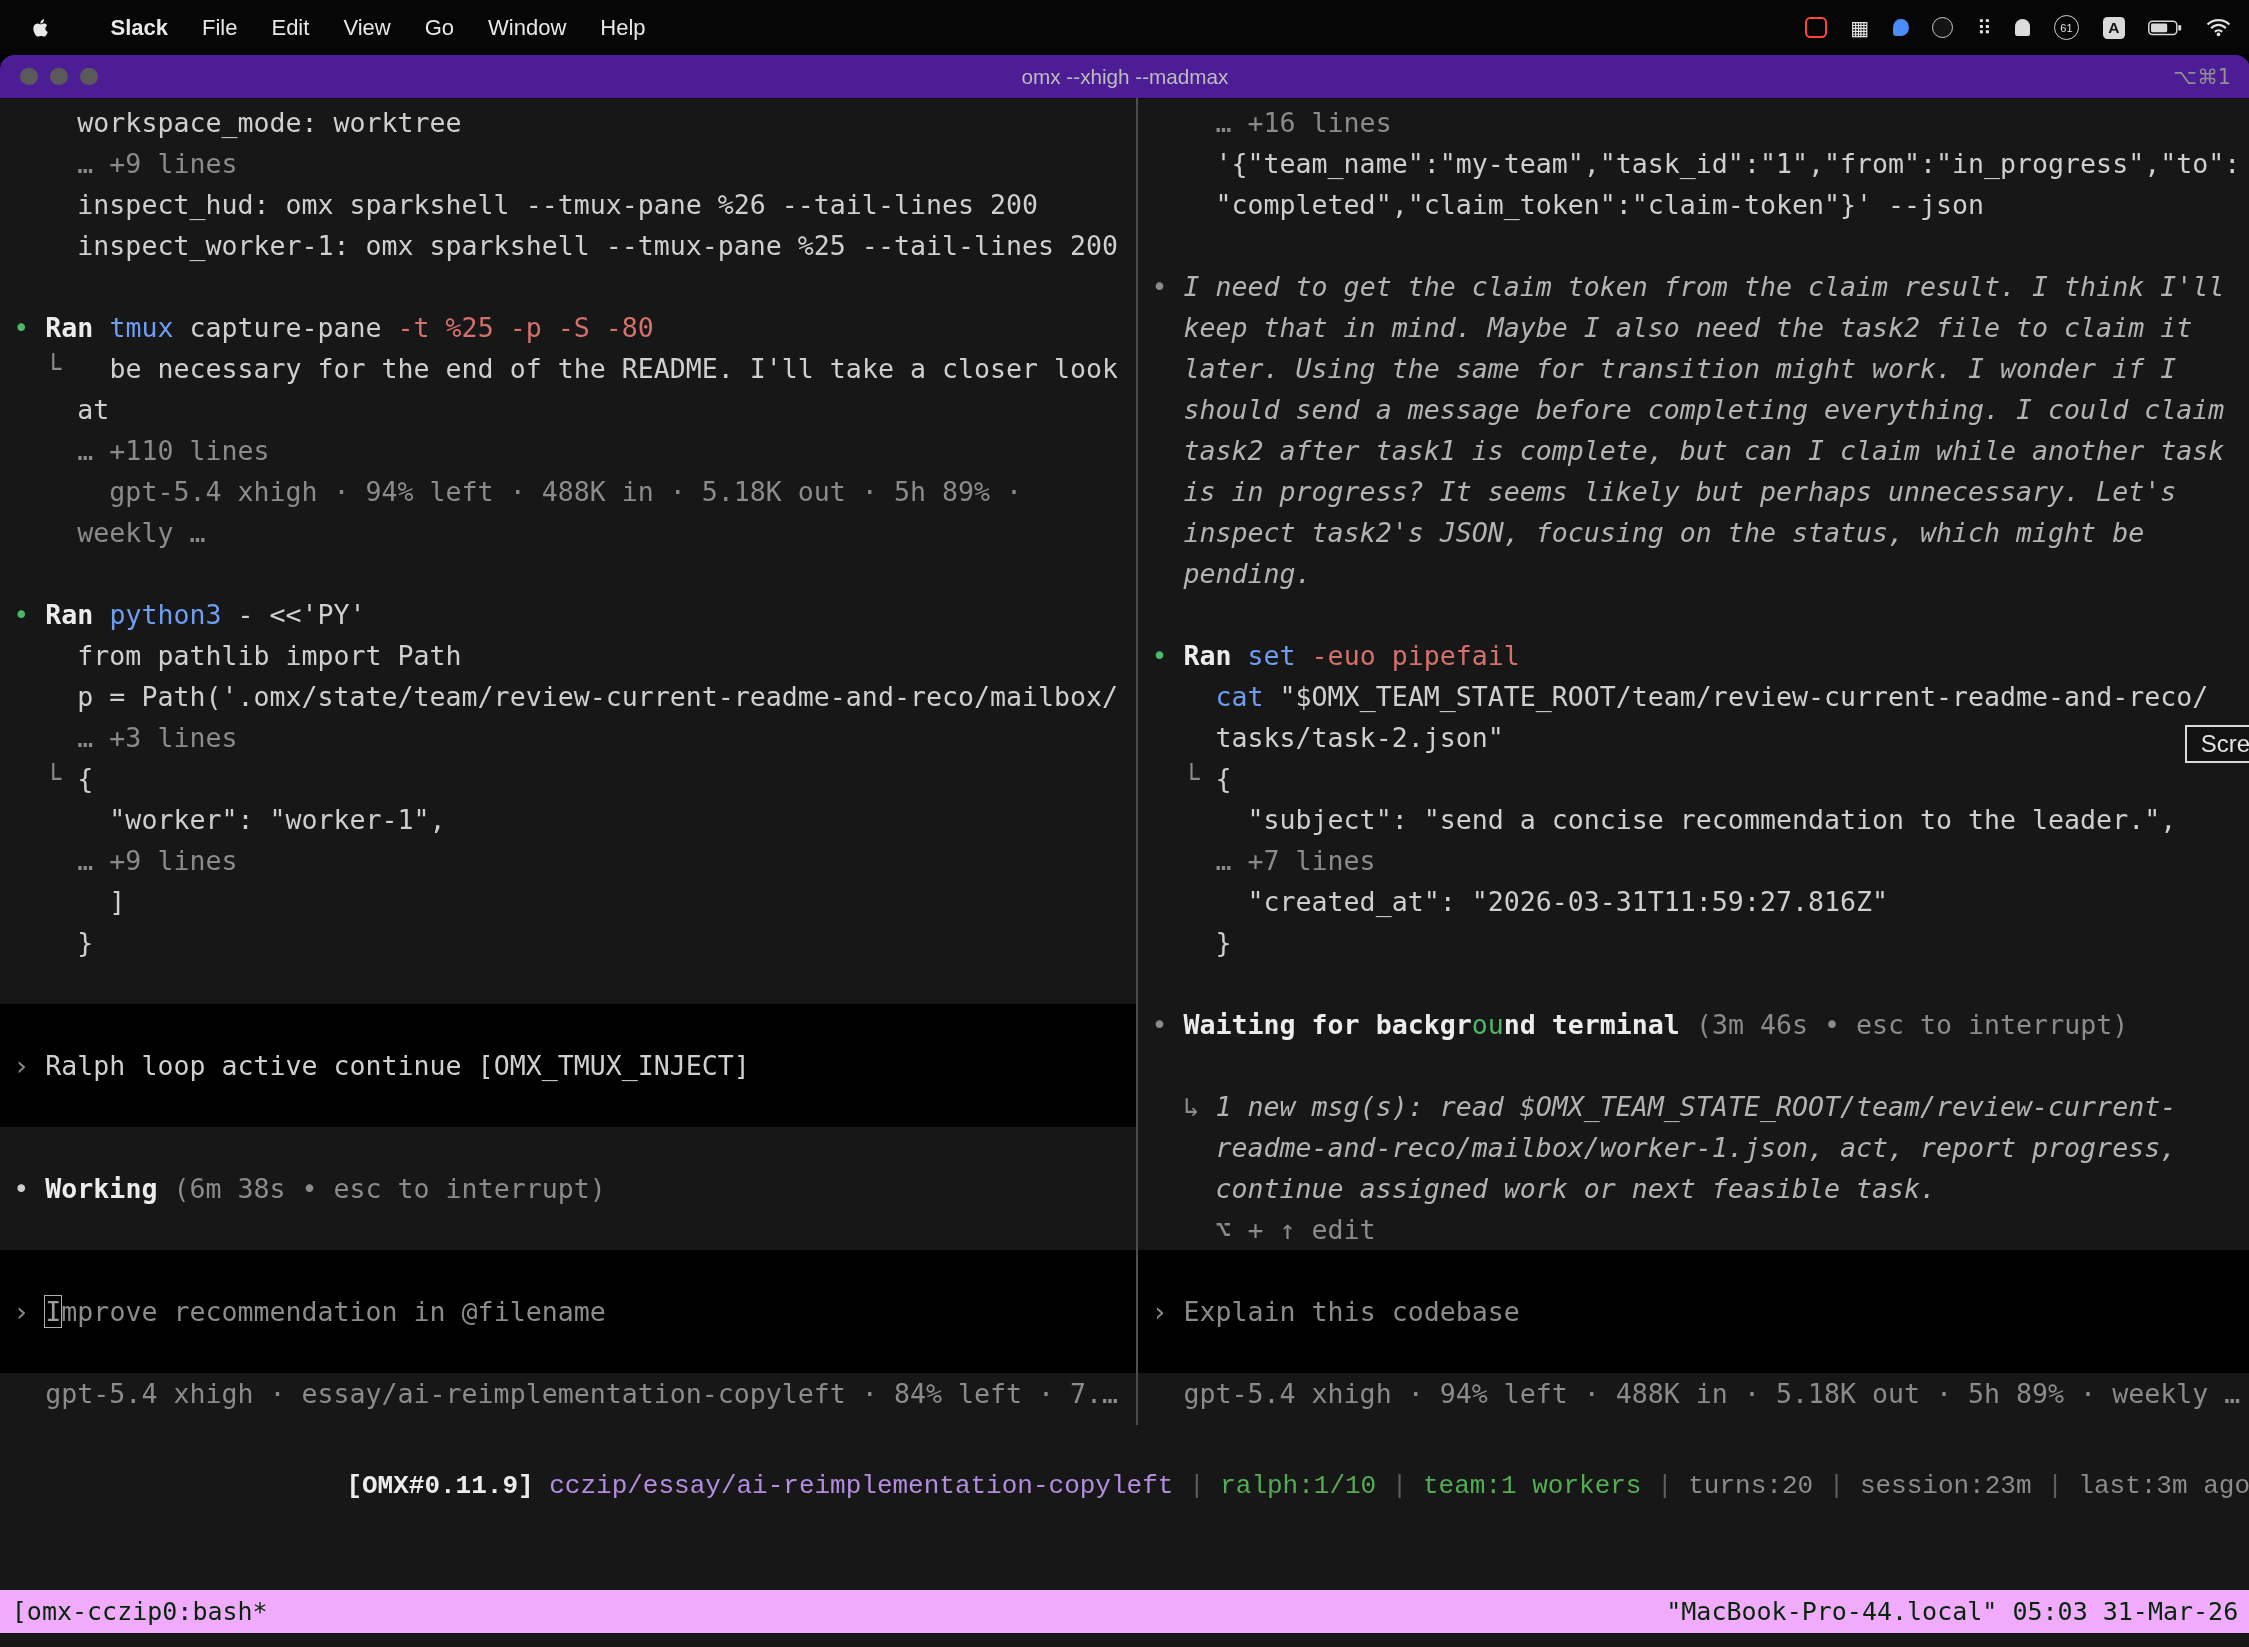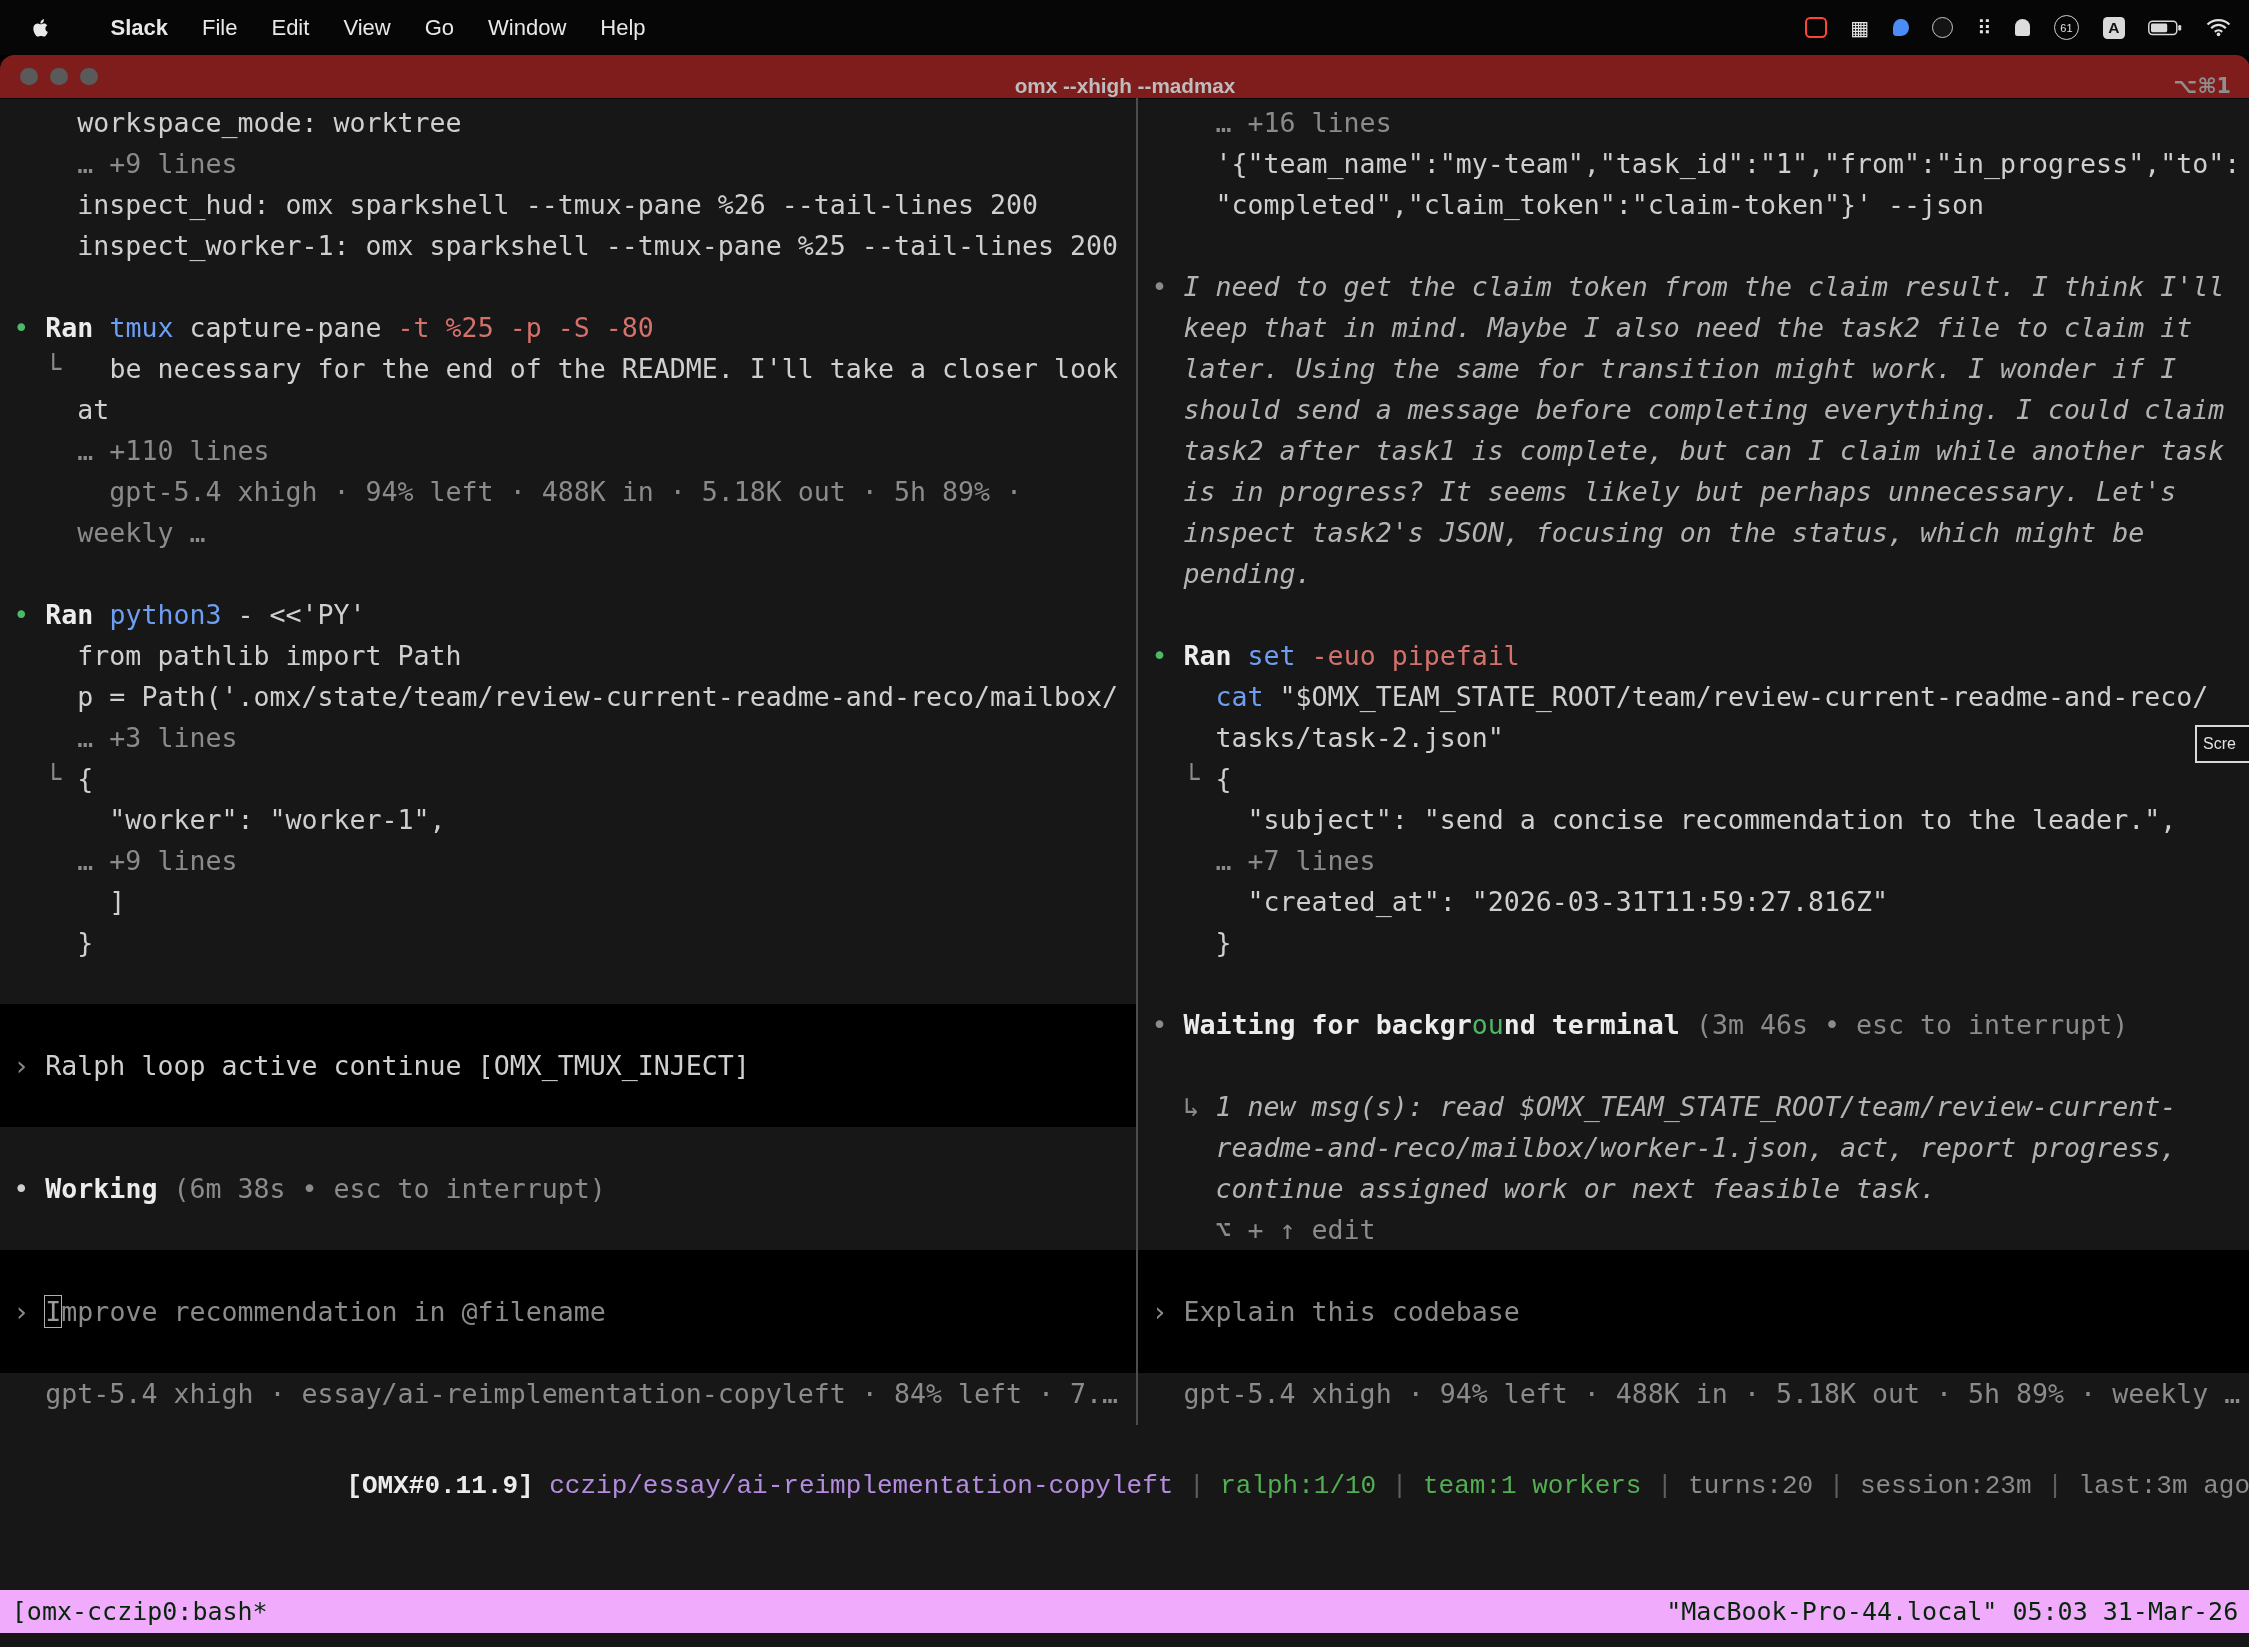--- a/index.html
+++ b/index.html
@@ -17,21 +17,21 @@
   .ic-glyph{font-size:20px;color:#e3e3e3;font-family:"DejaVu Sans",sans-serif;}
   .rec{width:17.7px;height:17.7px;border:2.2px solid #ff453a;border-radius:5.2px;}
   .blueapp{width:16px;height:17.7px;background:#4b8df8;border-radius:50% 50% 50% 20%;}
   .darkapp{width:19px;height:19px;background:#141414;border:1.5px solid #c9c9c9;border-radius:50%;}
   .ghost{width:14.8px;height:17.7px;background:#dcdcdc;border-radius:7.4px 7.4px 2.2px 2.2px;}
   .circle61{width:23.6px;height:23.6px;border:1.5px solid #cfcfcf;border-radius:50%;font-size:11px;color:#e0e0e0;}
   .inputA{width:22px;height:22px;background:#d9d9d9;border-radius:4.4px;color:#111;font-size:15.5px;font-weight:700;}
 
   
   .window{position:absolute;top:55px;left:0;right:0;bottom:0;background:#171717;border-radius:14.8px 14.8px 0 0;overflow:hidden;}
-  .titlebar{position:relative;height:43px;background:#7f1d1d;border-bottom:0.7px solid #0a0a0a;display:flex;align-items:flex-end;font-weight:bold;}
+  .titlebar{position:relative;height:43px;background:#4c1d95;border-bottom:0.7px solid #0a0a0a;display:flex;align-items:center;}
   .lights{position:absolute;left:20px;top:12.5px;display:flex;gap:12.5px;}
   .light{width:17.7px;height:17.7px;border-radius:50%;background:#5a5a5a;}
   .win-title{margin:0 auto;color:#bdbdbd;font-size:20.7px;}
   .win-hint{position:absolute;right:19px;color:#8f8f8f;font-size:20.7px;font-family:"DejaVu Sans",sans-serif;}
 
   
   .panes{position:absolute;top:43px;left:0;right:0;height:1327px;display:flex;}
   .pane{padding-top:4.4px;overflow:hidden;font-family:"DejaVu Sans Mono",monospace;font-size:26.6px;}
   .pane-left{width:1136px;flex:none;}
   .pane-right{flex:1;}
@@ -50,21 +50,21 @@
   .c-it{color:#b3b3b3;font-style:italic;}
   .c-purple{color:#b48ce0;}
   .c-green2{color:#53ae53;}
   .c-cursor{color:#9a9a9a;outline:1.5px solid #b0b0b0;outline-offset:-0.7px;}
 
   
   .omx-line{position:absolute;top:1411px;left:0;right:0;height:41px;font-family:Liberation Mono, monospace;font-size:26px;text-align:right;}
   .tmux-bar{position:absolute;top:1535px;left:0;right:0;height:43px;background:#f0abfc;display:flex;justify-content:space-between;align-items:center;padding:0 11.8px;font-family:"DejaVu Sans Mono",monospace;font-size:25px;color:#06260a;}
 
   
-  .screen-overlay{position:absolute;top:670px;right:0;height:38px;min-width:55px;background:#121212;border:2.2px solid #d9d9d9;border-right:none;color:#e3e3e3;font-size:16px;display:flex;align-items:center;padding-left:6px;box-sizing:border-box;}
+  .screen-overlay{position:absolute;top:670px;right:0;height:38px;min-width:55px;background:#121212;border:2.2px solid #d9d9d9;border-right:none;color:#e3e3e3;font-size:24px;display:flex;align-items:center;padding-left:14px;box-sizing:border-box;}
 </style>
 </head>
 <body>
 
 <div class="menubar">
   <div class="mb-left">
     <span class="apple-logo">
       <svg width="19" height="22" viewBox="0 0 20 24">
           <path fill="#e8e8e8" d="M16.4 12.7c0-2.4 2-3.6 2.1-3.7-1.1-1.7-2.9-1.9-3.5-2-1.5-.2-2.9.9-3.7.9-.8 0-1.9-.9-3.2-.9-1.6 0-3.1 1-4 2.4-1.7 2.9-.4 7.2 1.2 9.6.8 1.2 1.8 2.5 3.1 2.4 1.2 0 1.7-.8 3.2-.8 1.5 0 1.9.8 3.2.8 1.3 0 2.2-1.2 3-2.4.9-1.4 1.3-2.7 1.3-2.8-.1 0-2.6-1-2.7-3.5zM13.9 5.6c.7-.8 1.1-1.9 1-3.1-1 0-2.2.7-2.9 1.5-.6.7-1.2 1.9-1 3 1.1.1 2.2-.6 2.9-1.4z"></path>
         </svg>

